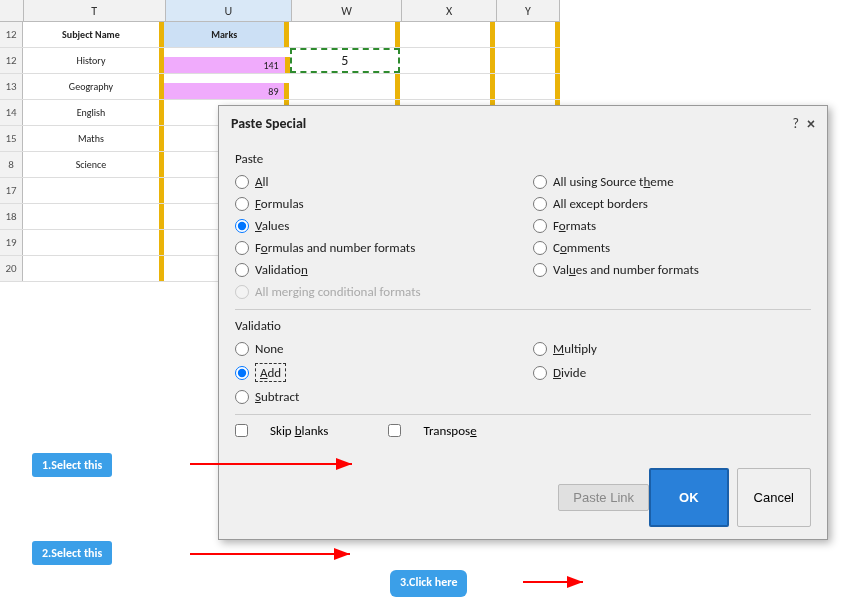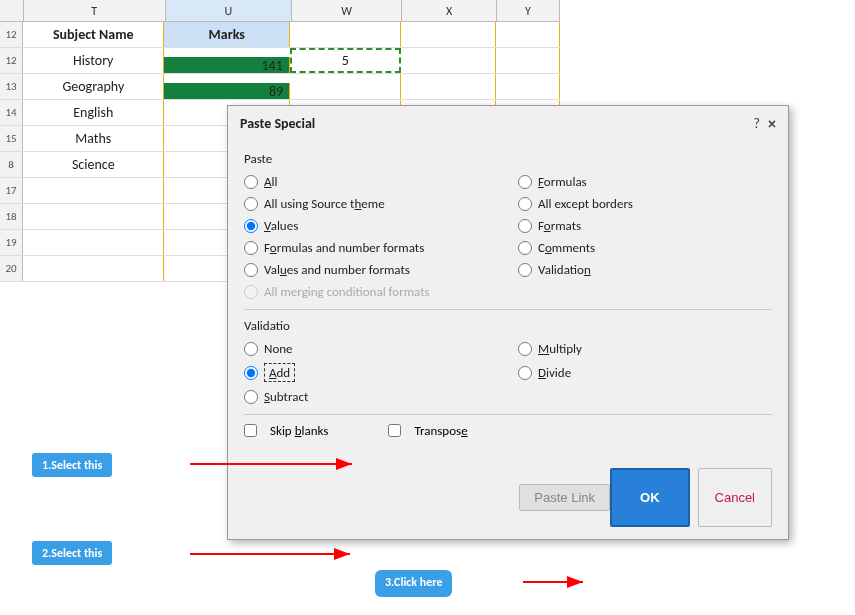--- a/index.html
+++ b/index.html
@@ -59,38 +59,38 @@
       display: flex;
       align-items: center;
       justify-content: center;
       font-size: 11px;
       color: #555;
     }
     .cell {
       display: flex;
       align-items: center;
       padding: 0 6px;
-      border-right: 1px solid #eab308;
-      font-size: 14px;
+      border-right: 5px solid #eab308;
+      font-size: 10px;
       color: #222;
     }
     .cell-t { width: 180px; justify-content: center; }
     .cell-u { width: 160px; }
     .cell-w { width: 140px; }
     .cell-x { width: 120px; }
     .cell-y { width: 80px; }
 
     .cell-u.header-cell {
       background: #cce0f5;
       font-weight: bold;
       justify-content: center;
     }
     .cell-u.data-cell {
       justify-content: flex-end;
-      background: #15803d;
+      background: #f0abfc;
       margin-top: 9px;
     }
 
     .row-11 .cell-t { font-weight: bold; background: #fff; }
     .row-11 .cell-u { font-weight: bold; text-align: center; }
 
     
     .dashed-cell {
       border: 2px dashed #2e8b2e !important;
       font-size: 14px;
@@ -107,22 +107,22 @@
       font-weight: bold;
       padding: 5px 10px;
       border-radius: 3px;
       white-space: nowrap;
     }
 
     
     .dialog-overlay {
       position: absolute;
       top: 105px;
-      left: 227px;
-      width: 562px;
+      left: 218px;
+      width: 610px;
       background: #f0f0f0;
       border: 1px solid #999;
       box-shadow: 3px 3px 8px rgba(0,0,0,0.3);
       padding: 0;
       z-index: 10;
     }
     .dialog-titlebar {
       background: #f0f0f0;
       padding: 8px 12px;
       display: flex;
@@ -196,21 +196,21 @@
 
     .checkbox-row {
       display: flex;
       gap: 60px;
       align-items: center;
       margin: 8px 0 12px 0;
     }
     .checkbox-option {
       display: flex;
       align-items: center;
-      gap: 13px;
+      gap: 22px;
       font-size: 13px;
     }
     .checkbox-option input[type="checkbox"] {
       width: 13px;
       height: 13px;
     }
 
     .dialog-footer {
       display: flex;
       justify-content: flex-end;
@@ -236,21 +236,21 @@
       color: white;
       padding: 5px 28px;
       font-size: 13px;
       font-weight: bold;
       cursor: pointer;
       border-radius: 2px;
     }
     .btn-cancel {
       background: #f0f0f0;
       border: 1px solid #bbb;
-      color: #be185d;
+      color: #000000;
       padding: 21px 16px;
       font-size: 13px;
       cursor: pointer;
       border-radius: 2px;
     }
 
     
     svg.arrows {
       position: absolute;
       top: 0; left: 0;
@@ -359,48 +359,48 @@
     <div class="cell cell-w"></div>
     <div class="cell cell-x"></div>
     <div class="cell cell-y"></div>
   </div>
 </div>
 
 <div class="annotation-box" style="top:453px;left:32px;">1.Select this</div>
 
 <div class="annotation-box" style="top:618px;left:32px;top:541px;">2.Select this</div>
 
-<div class="annotation-box" style="bottom:18px;left:375px;top:570px;border-radius:6px;">3.Click here</div>
+<div class="annotation-box" style="bottom:18px;left:390px;top:570px;border-radius:6px;">3.Click here</div>
 
 <div class="dialog-overlay">
   <div class="dialog-titlebar">
     <span class="dialog-title">Paste Special</span>
     <div class="dialog-controls">
       <span class="dialog-btn-q">?</span>
       <span class="dialog-btn-x">×</span>
     </div>
   </div>
   <div class="dialog-body">
     <div class="section-label">Paste</div>
     <div class="options-grid">
 
       <div class="radio-option">
         <input type="radio" name="paste" id="r-all" style="">
         <label class="radio-label" for="r-all"><u>A</u>ll</label>
       </div>
 
       <div class="radio-option">
+        <input type="radio" name="paste" id="r-all-source" style="">
+        <label class="radio-label" for="r-all-source">All using Source t<u>h</u>eme</label>
+      </div>
+
+      <div class="radio-option">
         <input type="radio" name="paste" id="r-formulas" style="">
         <label class="radio-label" for="r-formulas"><u>F</u>ormulas</label>
       </div>
-
-      <div class="radio-option">
-        <input type="radio" name="paste" id="r-all-source" style="">
-        <label class="radio-label" for="r-all-source">All using Source t<u>h</u>eme</label>
-      </div>
       <div class="radio-option">
         <input type="radio" name="paste" id="r-except-borders" style="">
         <label class="radio-label" for="r-except-borders">All except borders</label>
       </div>
 
       <div class="radio-option">
         <input type="radio" name="paste" id="r-values" checked="" style="">
         <label class="radio-label" for="r-values"><u>V</u>alues</label>
       </div>
 
@@ -411,27 +411,27 @@
       <div class="radio-option">
         <input type="radio" name="paste" id="r-formulas-num" style="">
         <label class="radio-label" for="r-formulas-num">F<u>o</u>rmulas and number formats</label>
       </div>
 
       <div class="radio-option">
         <input type="radio" name="paste" id="r-comments" style="">
         <label class="radio-label" for="r-comments">C<u>o</u>mments</label>
       </div>
       <div class="radio-option">
+        <input type="radio" name="paste" id="r-validation" style="">
+        <label class="radio-label" for="r-validation">Validatio<u>n</u></label>
+      </div>
+
+      <div class="radio-option">
         <input type="radio" name="paste" id="r-values-num" style="">
         <label class="radio-label" for="r-values-num">Val<u>u</u>es and number formats</label>
-      </div>
-
-      <div class="radio-option">
-        <input type="radio" name="paste" id="r-validation" style="">
-        <label class="radio-label" for="r-validation">Validatio<u>n</u></label>
       </div>
       <div class="radio-option disabled-option">
         <input type="radio" name="paste" id="r-all-merge" disabled="" style="">
         <label class="radio-label" for="r-all-merge">All merging conditional formats</label>
       </div>
     </div>
 
     <hr class="divider">
 
     <div class="section-label">Validatio</div>

